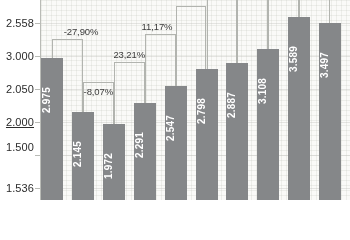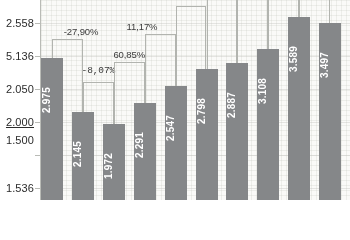--- a/index.html
+++ b/index.html
@@ -115,39 +115,39 @@
       <div class="gridline" style="top: 122px;"></div>
       <div class="gridline" style="top: 89px;"></div>
       <div class="gridline" style="top: 56px;"></div>
       <div class="gridline" style="top: 23px;"></div>
     </div>
   <div id="y-axis-line"></div>
   <div id="y-axis">
       <div class="y-tick-mark" style="top: 188px;"></div>
       <div class="y-tick-label" style="top: 188px;">1.536</div>
       <div class="y-tick-mark" style="top: 155px;"></div>
-      <div class="y-tick-label" style="top: 140px;">1.500</div>
+      <div class="y-tick-label" style="top: 147px;">1.500</div>
       <div class="y-tick-mark" style="top: 122px;"></div>
       <div class="y-tick-label" style="top: 122px; text-decoration: underline;">2.000</div>
       <div class="y-tick-mark" style="top: 89px;"></div>
       <div class="y-tick-label" style="top: 89px;">2.050</div>
       <div class="y-tick-mark" style="top: 56px;"></div>
-      <div class="y-tick-label" style="top: 56px;">5.136</div>
+      <div class="y-tick-label" style="top: 56px;">3.000</div>
       <div class="y-tick-mark" style="top: 23px;"></div>
       <div class="y-tick-label" style="top: 23px;">2.558</div>
     </div>
   <div id="brackets-layer">
       <div class="bracket" style="left: 52px; width: 30.9px; top: 38.65px; height: 73.78px; border-color: rgb(178, 180, 175);"></div>
       <div class="bracket-label" style="left: 81px; top: 36.65px; color: rgb(58, 58, 58);">-27,90%</div>
       <div class="bracket" style="left: 82.9px; width: 30.9px; top: 82.43px; height: 41.418px; border-color: rgb(178, 180, 175);"></div>
-      <div class="bracket-label" style="left: 98.35px; top: 76px; color: rgb(58, 58, 58); font-family: Liberation Mono, monospace;">-8,07%</div>
+      <div class="bracket-label" style="left: 98.35px; top: 97px; color: rgb(58, 58, 58);">-8,07%</div>
       <div class="bracket" style="left: 113.8px; width: 30.9px; top: 61.794px; height: 62.054px; border-color: rgb(178, 180, 175);"></div>
-      <div class="bracket-label" style="left: 129.25px; top: 59.794px; color: rgb(58, 58, 58);">60,85%</div>
+      <div class="bracket-label" style="left: 129.25px; top: 59.794px; color: rgb(58, 58, 58);">23,21%</div>
       <div class="bracket" style="left: 144.7px; width: 30.9px; top: 33.898px; height: 68.896px; border-color: rgb(178, 180, 175);"></div>
-      <div class="bracket-label" style="left: 142px; top: 31.898px; color: rgb(58, 58, 58); text-align: right;">11,17%</div>
+      <div class="bracket-label" style="left: 157px; top: 31.898px; color: rgb(58, 58, 58); text-align: right;">11,17%</div>
       <div class="bracket" style="left: 175.6px; width: 30.9px; top: 6.332px; height: 79.566px; border-color: rgb(178, 180, 175);"></div>
       <div class="bracket" style="left: 206.5px; width: 30.9px; top: -10.542px; height: 79.874px; border-color: rgb(178, 180, 175);"></div>
       <div class="bracket" style="left: 237.4px; width: 30.9px; top: -36.128px; height: 99.586px; border-color: rgb(178, 180, 175);"></div>
       <div class="bracket" style="left: 268.3px; width: 30.9px; top: -78.874px; height: 127.746px; border-color: rgb(178, 180, 175);"></div>
       <div class="bracket" style="left: 299.2px; width: 30.9px; top: -89.874px; height: 113.072px; border-color: rgb(178, 180, 175);"></div>
     </div>
   <div id="bars-layer">
       <div class="bar" style="left: 41px; top: 57.65px; width: 22px; height: 142.35px; background: rgb(133, 135, 137);">
         <span class="bar-value" style="bottom: 100.35px; color: rgb(255, 255, 255);">2.975</span>
       </div>

